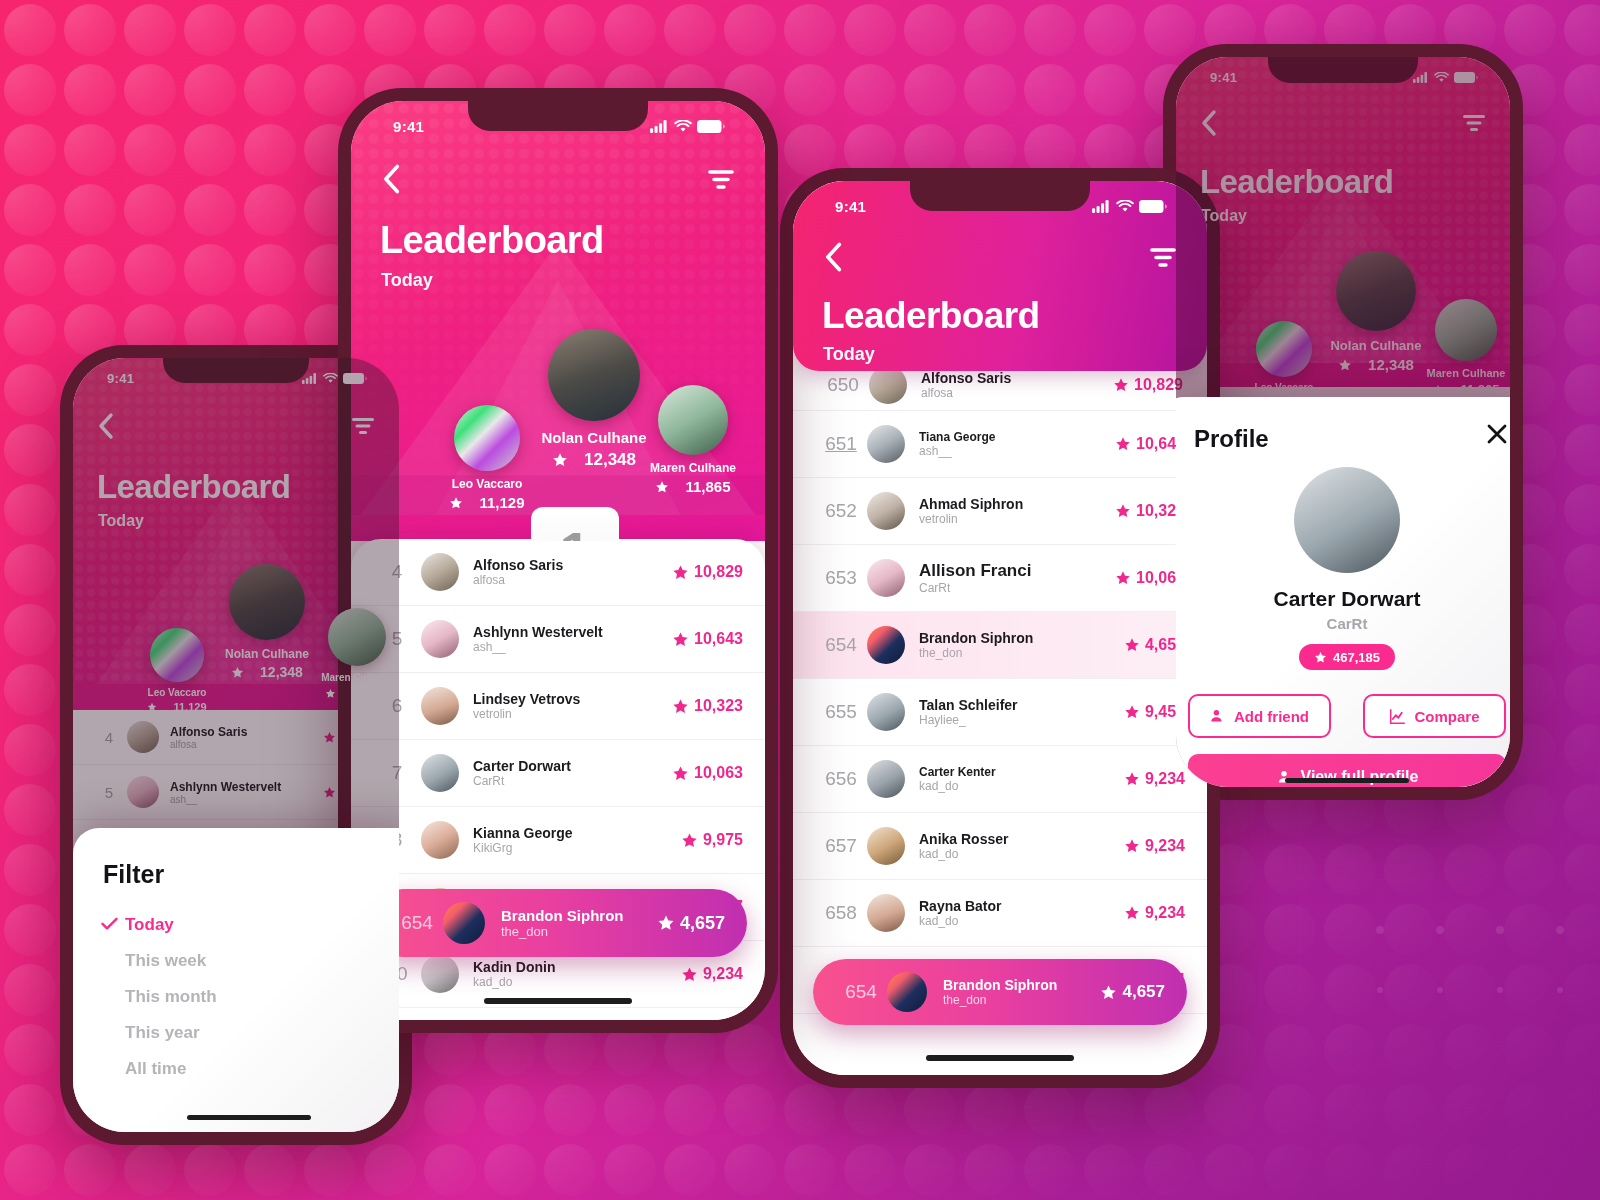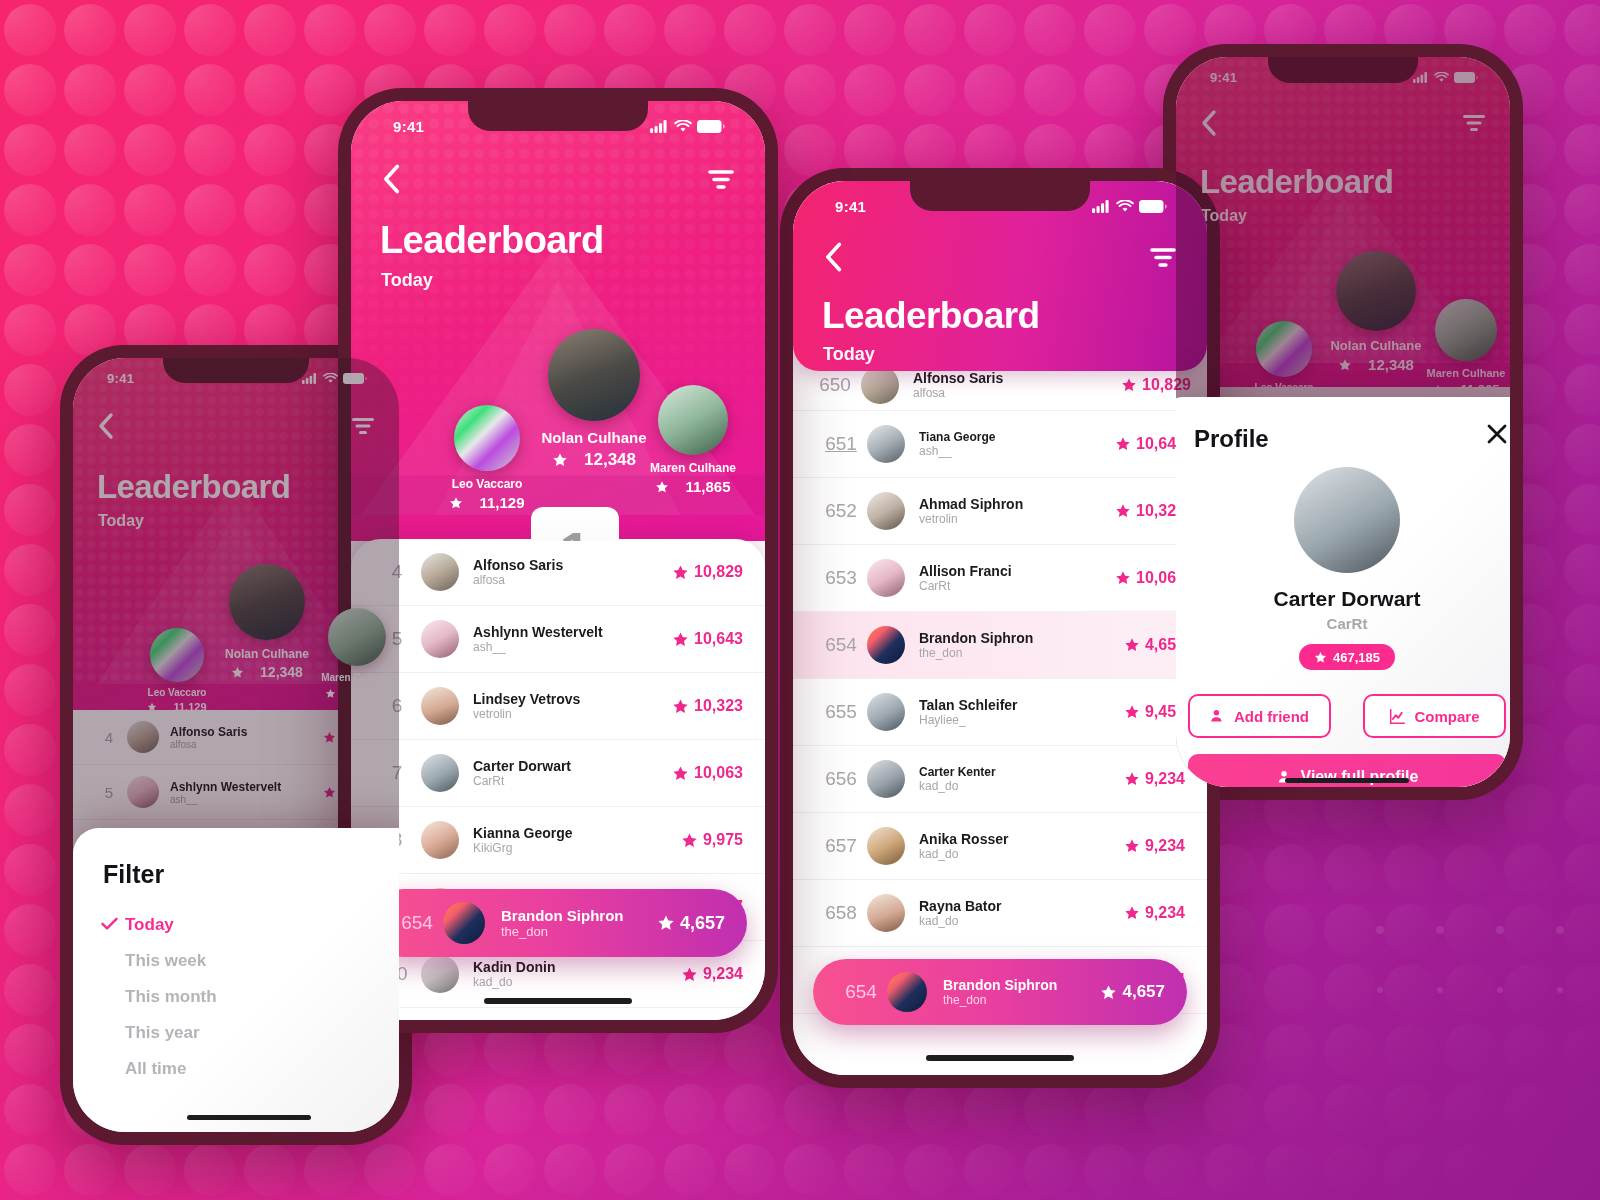--- a/index.html
+++ b/index.html
@@ -549,21 +549,21 @@
               <rect x="4.5" y="7.5" width="15" height="3" rx="1.5" fill="#fff"></rect>
               <rect x="8" y="14" width="8" height="3" rx="1.5" fill="#fff"></rect>
             </svg>
         </span>
       </div>
       <div class="ttl" style="margin-top:20px;font-size:37px;padding-left:5px;">Leaderboard</div>
       <div class="sub" style="margin-top:10px;font-size:18px;padding-left:6px;">Today</div>
     </div>
 
     <div class="listcard" style="left:0;top:0;right:0;bottom:0;padding-top:178px;">
-      <div class="lrow" style="height:52px;padding:0 16px;">
+      <div class="lrow" style="height:52px;padding:0 24px;">
         <span class="lrank" style="width:52px;font-size:19px;">650</span>
         <span class="lava f3" style="width:38px;height:38px;margin-right:14px;"></span>
         <span class="lnames">
             <span class="lname" style="font-size:14px;display:block;">Alfonso Saris</span>
             <span class="lhandle" style="font-size:12px;display:block;">alfosa</span>
           </span>
         <span class="lscore" style="font-size:16px;">
           <svg width="16" height="16" viewBox="0 0 24 24">
               <path d="M12 2l3.1 6.5 7 .9-5.1 4.8 1.3 6.9L12 17.8 5.7 21.1 7 14.2 1.9 9.4l7-.9z" fill="#f0278c"></path>
             </svg>
@@ -595,21 +595,21 @@
           <svg width="16" height="16" viewBox="0 0 24 24">
               <path d="M12 2l3.1 6.5 7 .9-5.1 4.8 1.3 6.9L12 17.8 5.7 21.1 7 14.2 1.9 9.4l7-.9z" fill="#f0278c"></path>
             </svg>
           <span>10,323</span>
         </span>
       </div>
       <div class="lrow" style="height:67px;padding:0 22px;">
         <span class="lrank" style="width:52px;font-size:19px;">653</span>
         <span class="lava f5" style="width:38px;height:38px;margin-right:14px;"></span>
         <span class="lnames">
-            <span class="lname" style="font-size:14px;display:block;">Allison Franci</span>
+            <span class="lname" style="font-size:17px;display:block;">Allison Franci</span>
             <span class="lhandle" style="font-size:12px;display:block;">CarRt</span>
           </span>
         <span class="lscore" style="font-size:16px;">
           <svg width="16" height="16" viewBox="0 0 24 24">
               <path d="M12 2l3.1 6.5 7 .9-5.1 4.8 1.3 6.9L12 17.8 5.7 21.1 7 14.2 1.9 9.4l7-.9z" fill="#f0278c"></path>
             </svg>
           <span>10,063</span>
         </span>
       </div>
       <div class="lrow hl" style="height:67px;padding:0 22px;">

